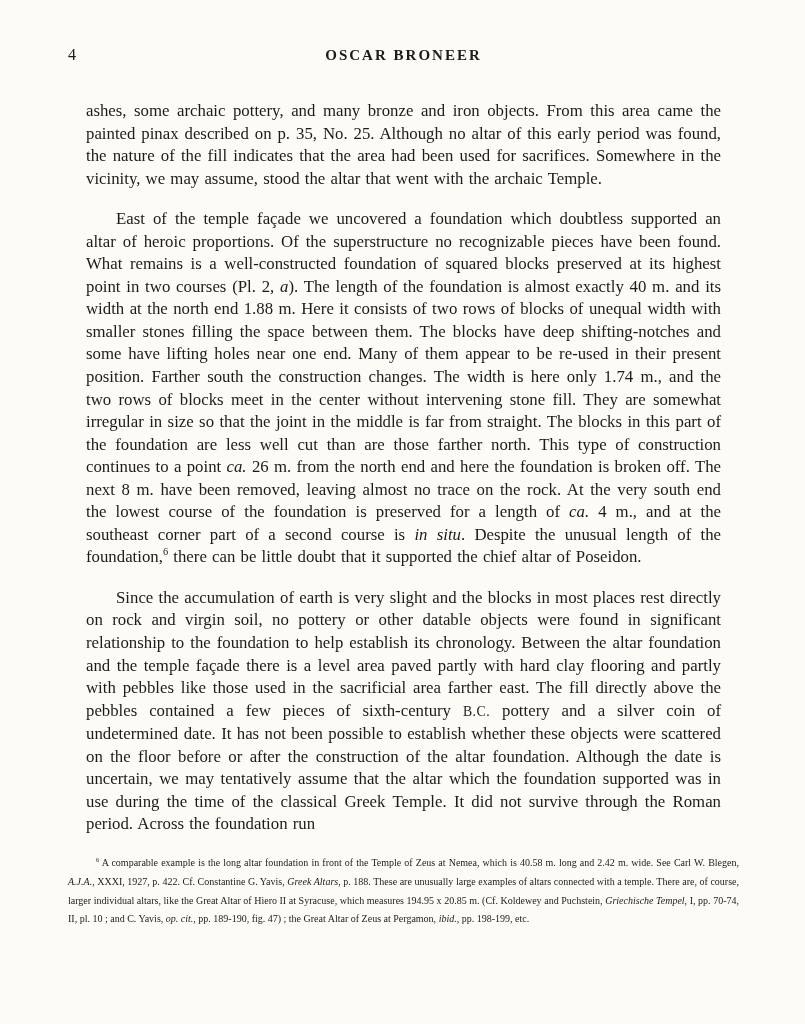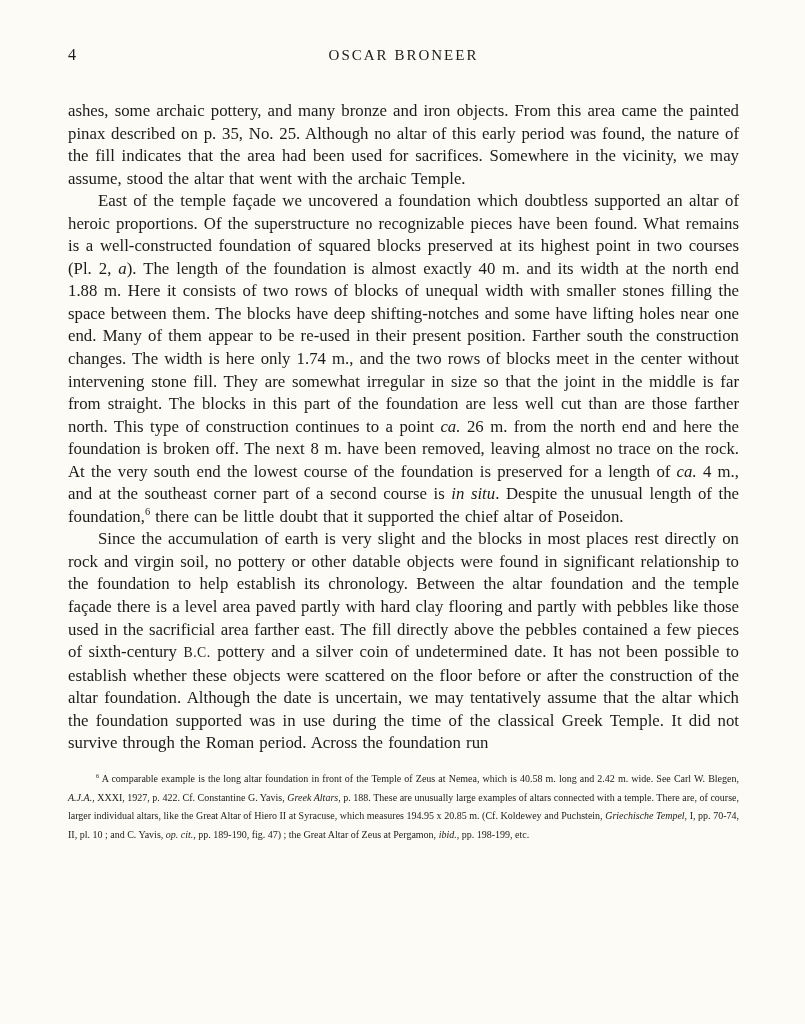--- a/index.html
+++ b/index.html
@@ -26,24 +26,24 @@
   }
   .page-num {
     position: absolute;
     left: 0;
     top: 0;
     font-size: 16px;
   }
   .running-head {
     font-size: 15px;
     letter-spacing: 2px;
-    font-weight: 400;
+    font-weight: 700;
   }
   .body-text p {
-    margin: 0;
+    margin: 18px;
     text-align: justify;
     font-size: 16.8px;
     line-height: 22.55px;
     word-spacing: 1px;
   }
   .body-text p.indent {
     text-indent: 30px;
   }
   .footnote {
     margin-top: 15px;

